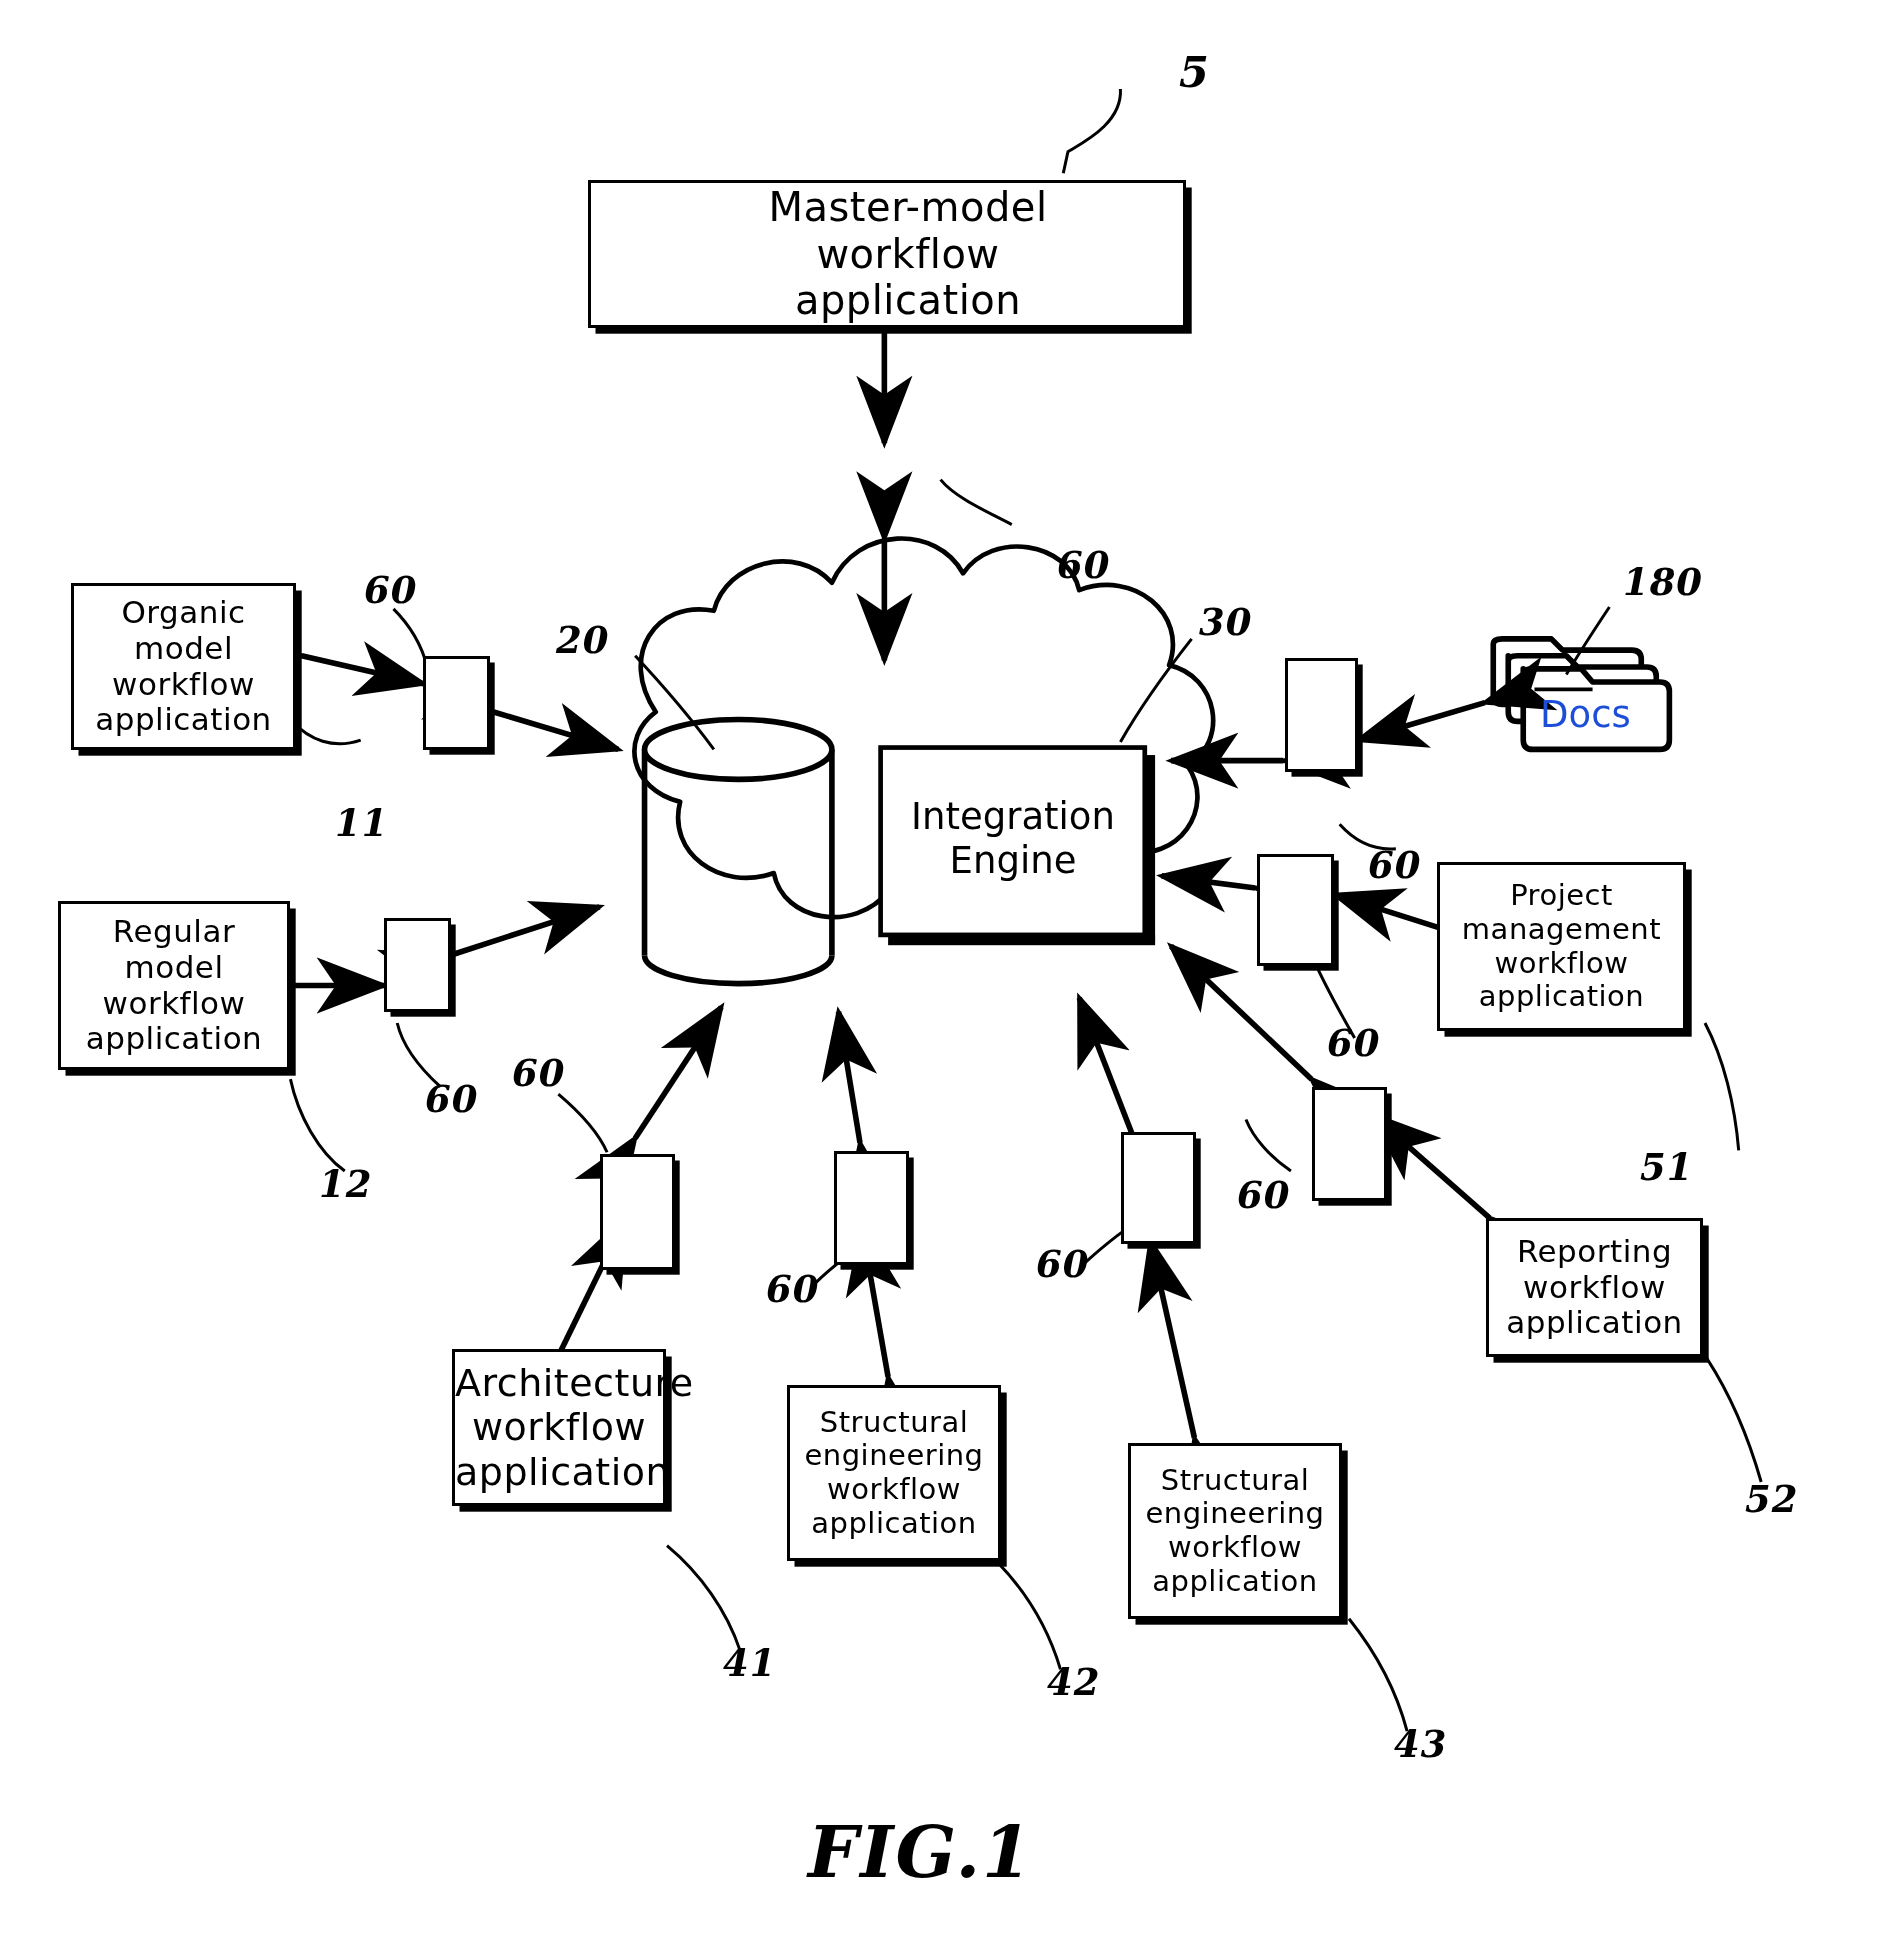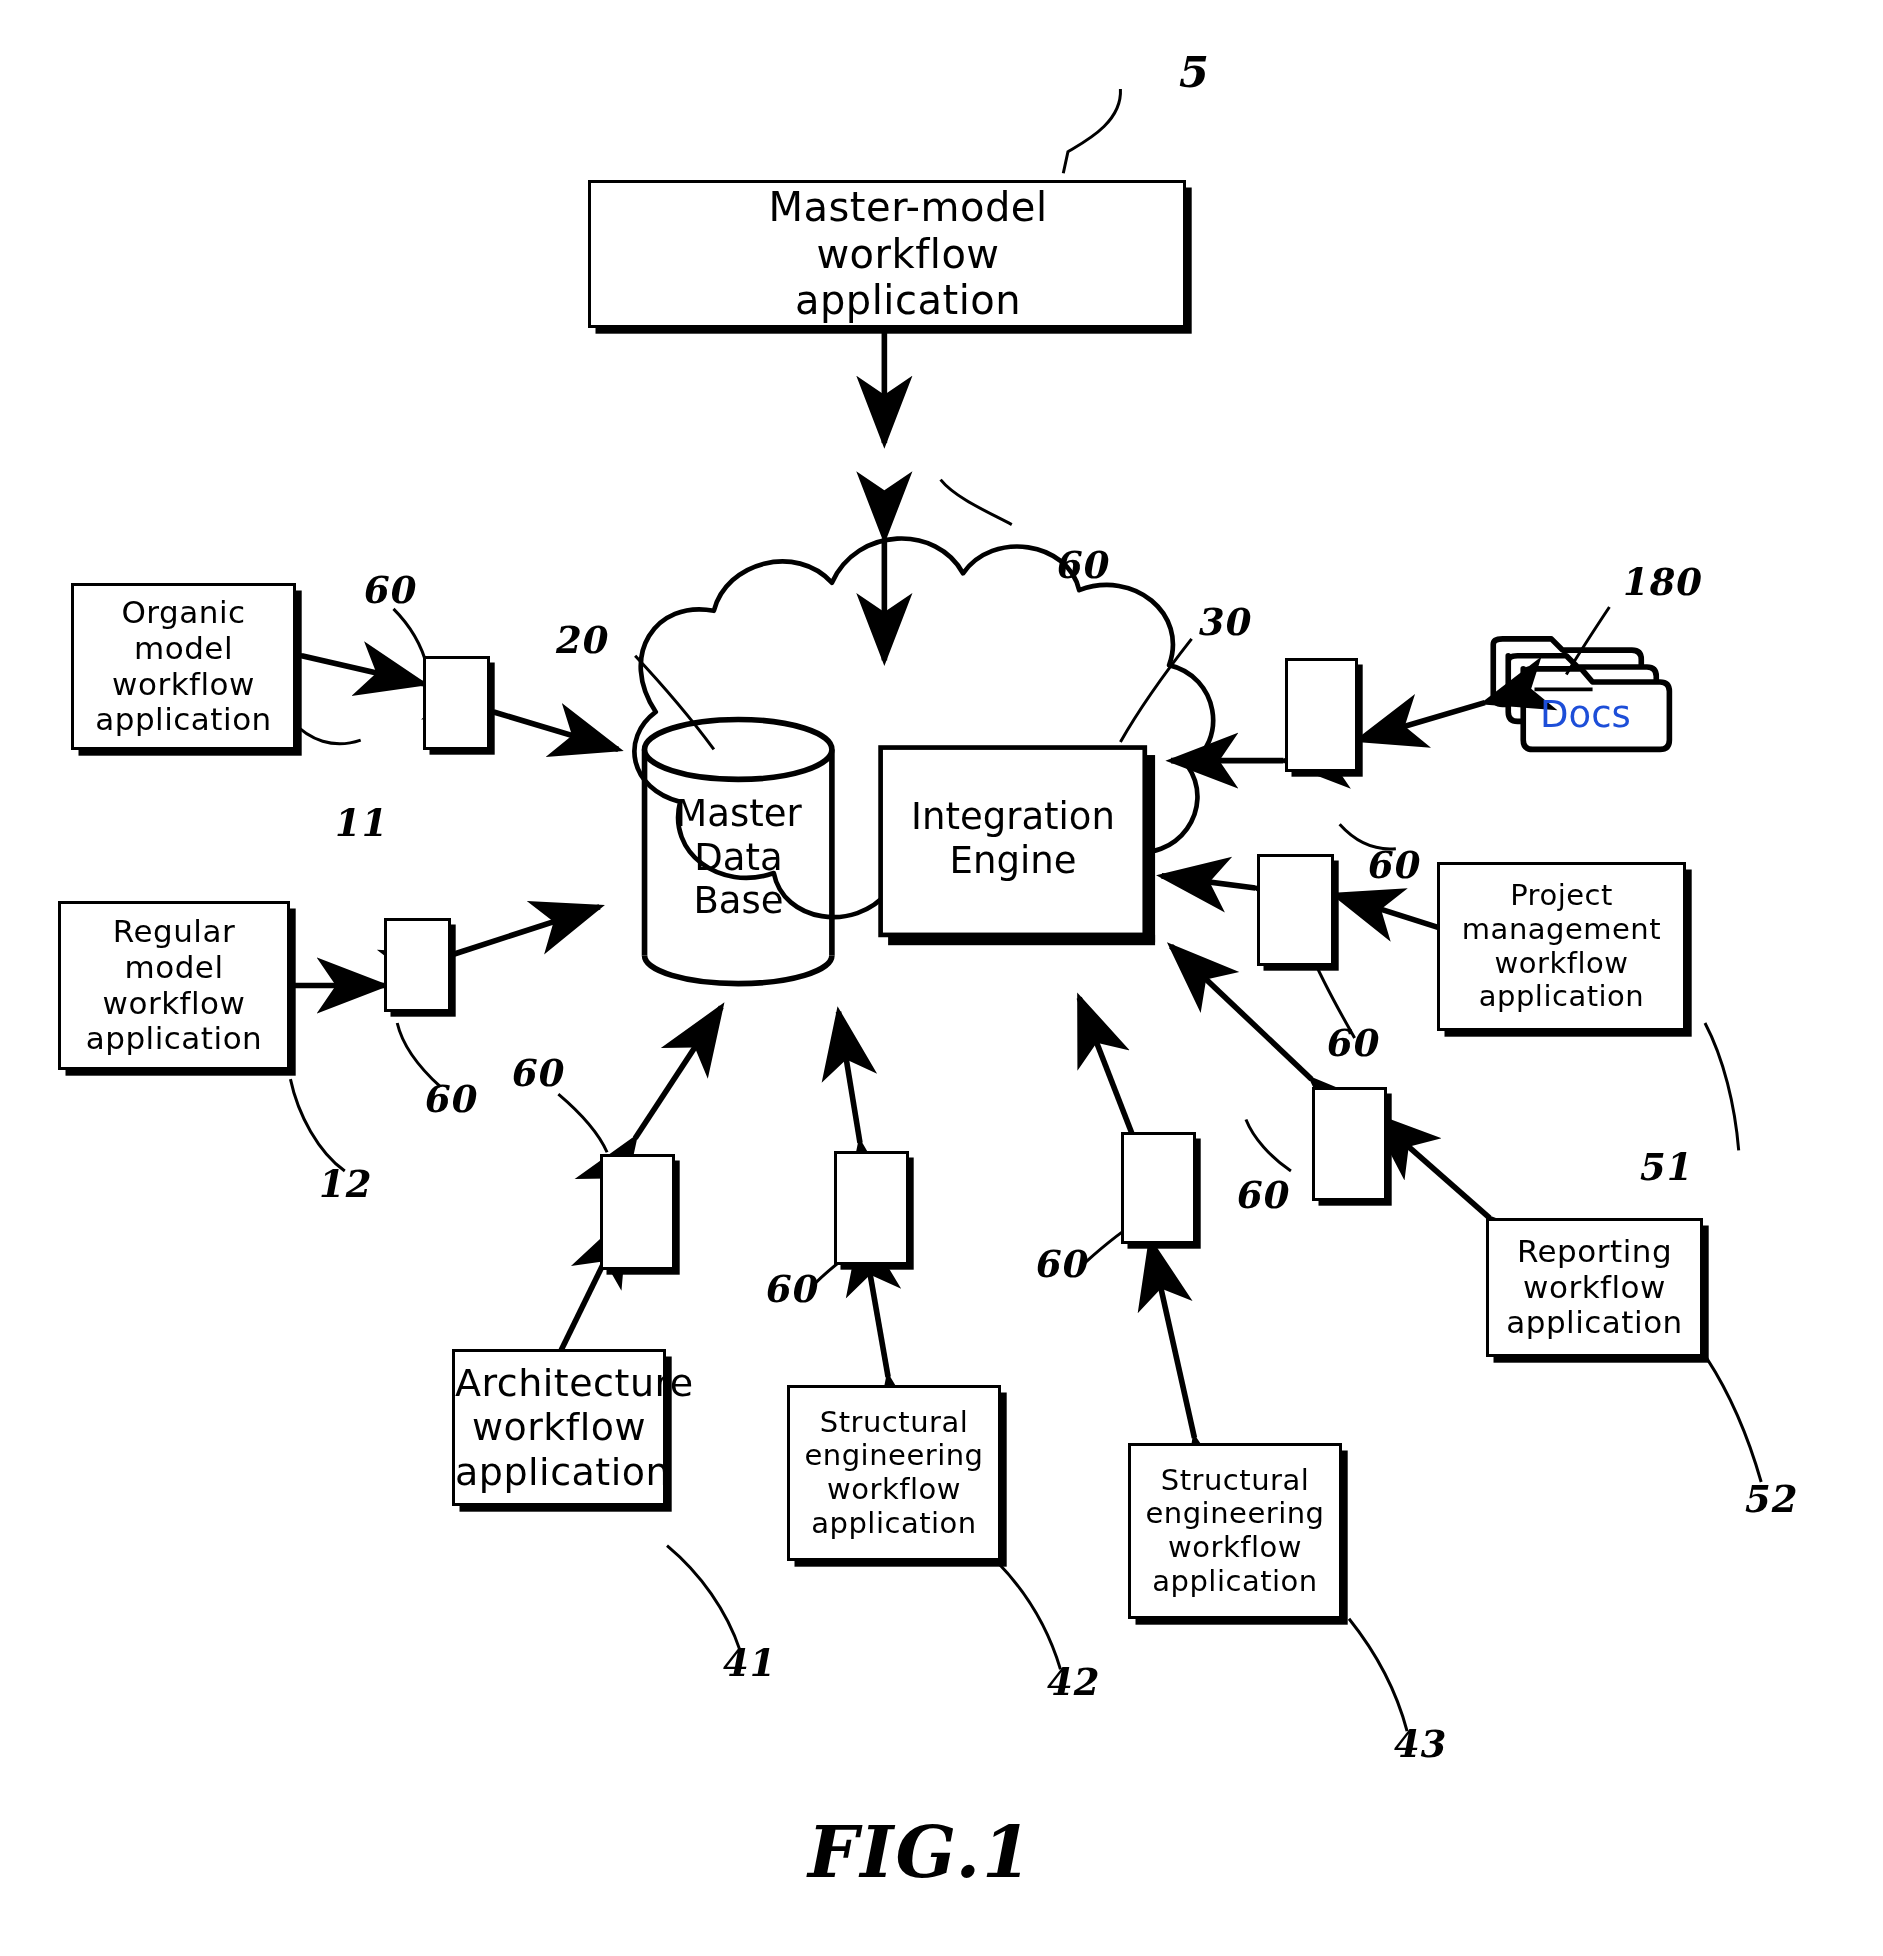--- a/index.html
+++ b/index.html
@@ -198,23 +198,20 @@
 application</span>
   </div>
   <div class="ref" style="left:1179px;top:47px;font-size:43px;">5</div>
 
   <div class="ref" style="left:1057px;top:543px;">60</div>
 
   <div class="ref" style="left:556px;top:618px;">20</div>
 
   <div class="ref" style="left:1199px;top:600px;">30</div>
 
-  <div class="cyl-label" style="left:645px;top:792px;width:187px;font-size:37px;">Master
-Data
-Base</div>
 
   <div class="eng-label" style="left:881px;top:795px;width:264px;font-size:37px;">Integration
 Engine</div>
 
   <div class="docs-label" style="left:1540px;top:693px;font-size:37px;">Docs</div>
   <div class="ref" style="left:1623px;top:560px;">180</div>
 
   <div class="conn" style="left:423px;top:656px;width:67px;height:94px;"></div>
   <div class="ref" style="left:364px;top:568px;">60</div>
 

